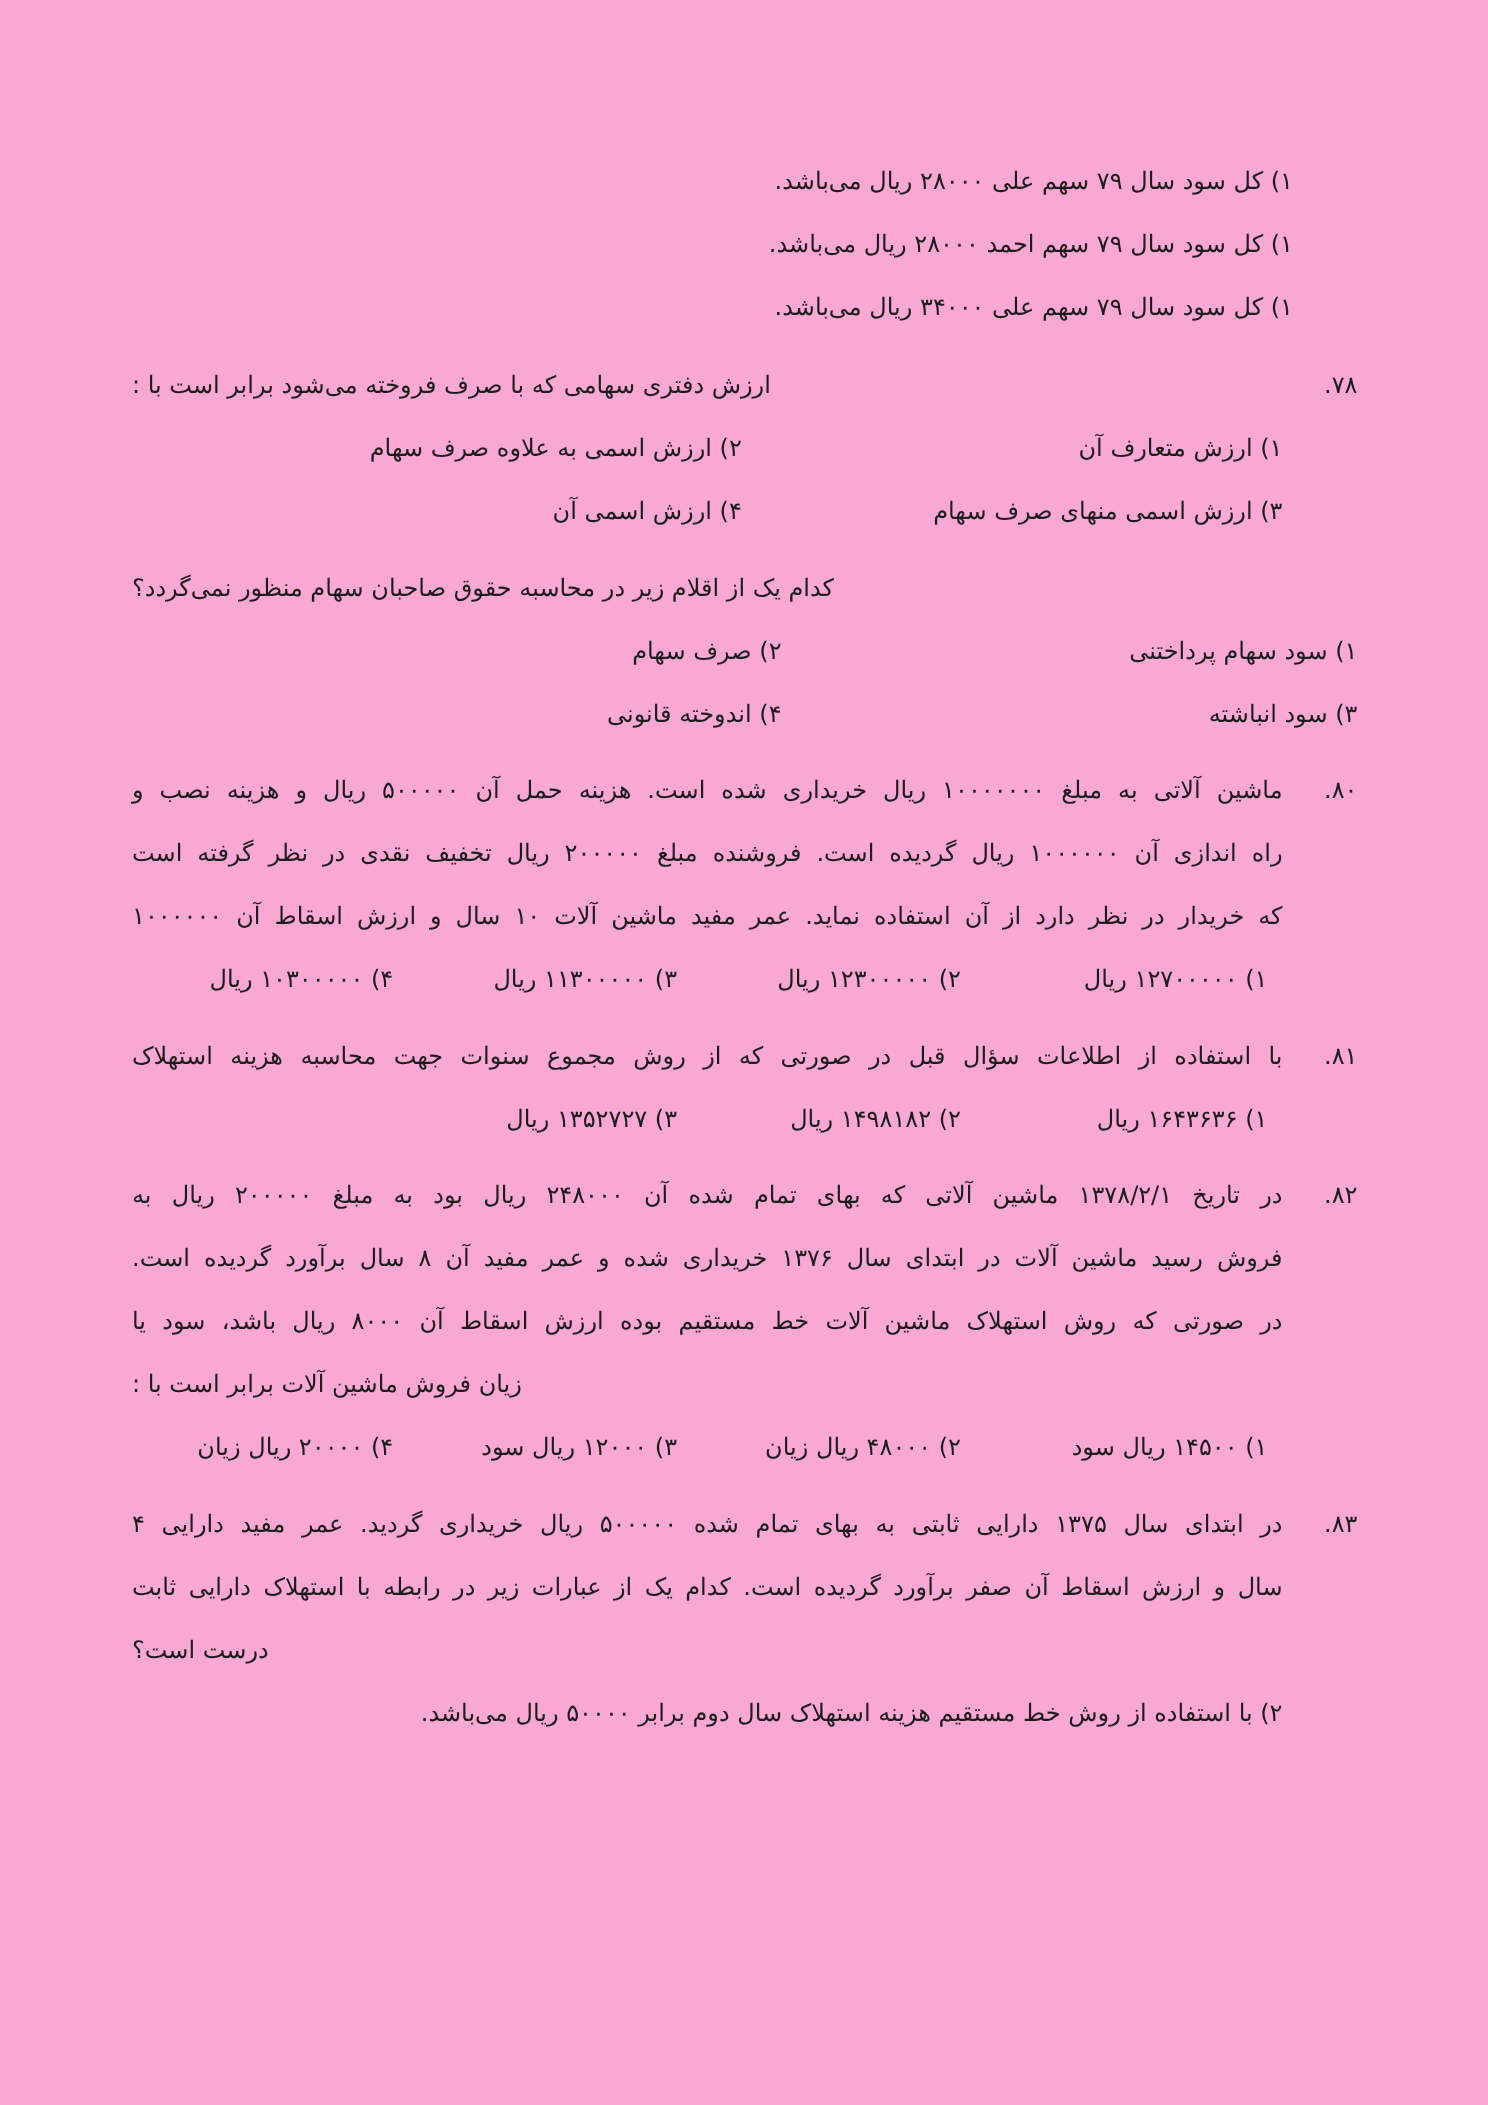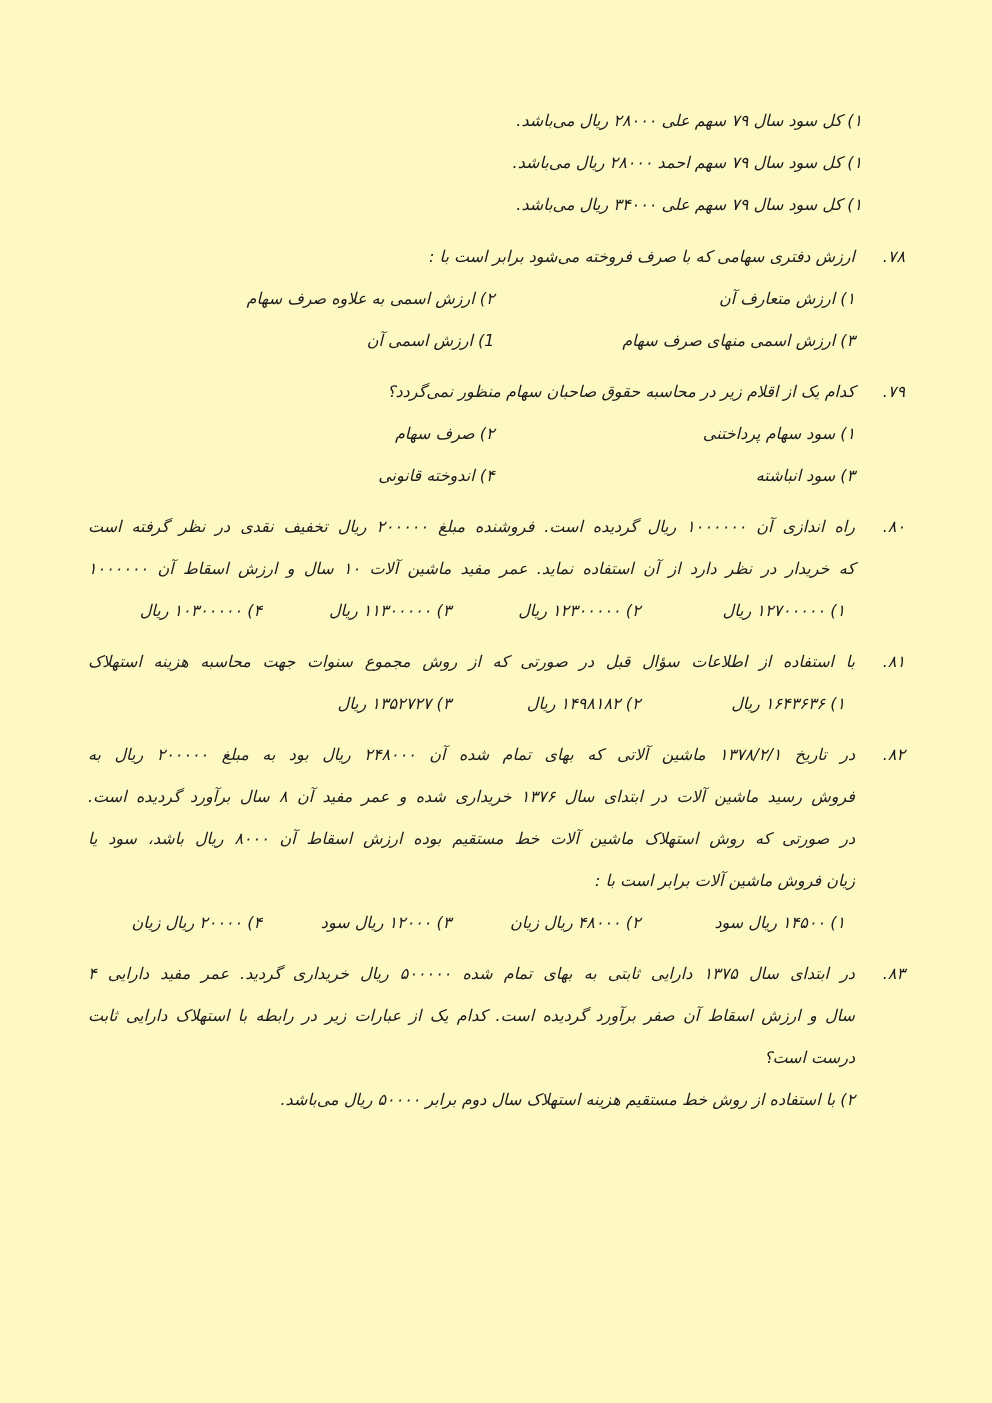--- a/index.html
+++ b/index.html
@@ -15,40 +15,39 @@
   }
   .page {
     box-sizing: border-box;
     width: 992px;
     height: 1403px;
     direction: rtl;
     unicode-bidi: embed;
     padding: 100px 87px 30px 88px;
     color: #1c1c1c;
     font-size: 16px;
-    background: #fef9c3;
-    font-style: italic;
+    background: #f9a8d4;
   }
   .lead { padding-right: 43px; margin-bottom: 10px; }
   .optline { line-height: 42px; text-align: right; white-space: nowrap; }
   .q { display: flex; margin-bottom: 9px; }
   .qnum {
     flex: 0 0 50px;
     line-height: 42px;
     text-align: right;
     white-space: nowrap;
   }
   .qbody { flex: 1; min-width: 0; }
   .jline {
     line-height: 42px;
     text-align: justify;
     text-align-last: justify;
     -moz-text-align-last: justify;
   }
-  .lline { line-height: 42px; text-align: right; }
+  .lline { line-height: 42px; text-align: left; }
   .opts2 { display: flex; line-height: 42px; }
   .opts2 .c1 { flex: 0 0 47%; white-space: nowrap; }
   .opts2 .c2 { flex: 1; white-space: nowrap; }
   .opts4 { display: flex; line-height: 42px; padding-right: 10px; }
   .opts4 .o1 { flex: 0 0 27%; white-space: nowrap; }
   .opts4 .o2 { flex: 0 0 25%; white-space: nowrap; }
   .opts4 .o3 { flex: 0 0 25%; white-space: nowrap; }
   .opts4 .o4 { flex: 1; white-space: nowrap; }
 </style>
 </head>
@@ -65,43 +64,43 @@
   <div class="q">
     <div class="qnum">۷۸.</div>
     <div class="qbody">
       <div class="lline">ارزش دفتری سهامی که با صرف فروخته می‌شود برابر است با :</div>
       <div class="opts2">
         <span class="c1">۱) ارزش متعارف آن</span>
         <span class="c2">۲) ارزش اسمی به علاوه صرف سهام</span>
       </div>
       <div class="opts2">
         <span class="c1">۳) ارزش اسمی منهای صرف سهام</span>
-        <span class="c2">1) ارزش اسمی آن</span>
+        <span class="c2">۴) ارزش اسمی آن</span>
       </div>
     </div>
   </div>
 
   <div class="q">
-    <div class="qnum">۷۹.</div>
     <div class="qbody">
       <div class="lline">کدام یک از اقلام زیر در محاسبه حقوق صاحبان سهام منظور نمی‌گردد؟</div>
       <div class="opts2">
         <span class="c1">۱) سود سهام پرداختنی</span>
         <span class="c2">۲) صرف سهام</span>
       </div>
       <div class="opts2">
         <span class="c1">۳) سود انباشته</span>
         <span class="c2">۴) اندوخته قانونی</span>
       </div>
     </div>
   </div>
 
   <div class="q">
     <div class="qnum">۸۰.</div>
     <div class="qbody">
+      <div class="jline">ماشین آلاتی به مبلغ ۱۰۰۰۰۰۰۰ ریال خریداری شده است. هزینه حمل آن ۵۰۰۰۰۰ ریال و هزینه نصب و</div>
       <div class="jline">راه اندازی آن ۱۰۰۰۰۰۰ ریال گردیده است. فروشنده مبلغ ۲۰۰۰۰۰ ریال تخفیف نقدی در نظر گرفته است</div>
       <div class="jline">که خریدار در نظر دارد از آن استفاده نماید. عمر مفید ماشین آلات ۱۰ سال و ارزش اسقاط آن ۱۰۰۰۰۰۰</div>
       <div class="opts4">
         <span class="o1">۱) ۱۲۷۰۰۰۰۰ ریال</span>
         <span class="o2">۲) ۱۲۳۰۰۰۰۰ ریال</span>
         <span class="o3">۳) ۱۱۳۰۰۰۰۰ ریال</span>
         <span class="o4">۴) ۱۰۳۰۰۰۰۰ ریال</span>
       </div>
     </div>
   </div>

